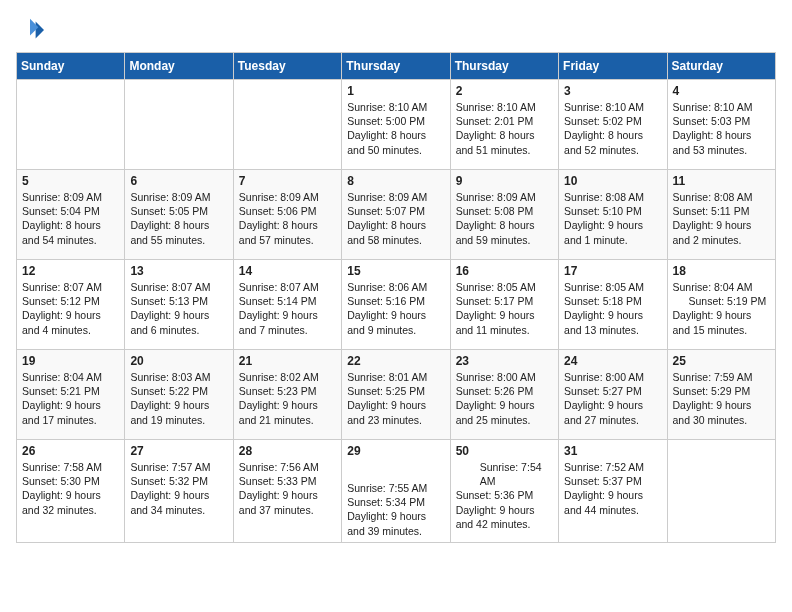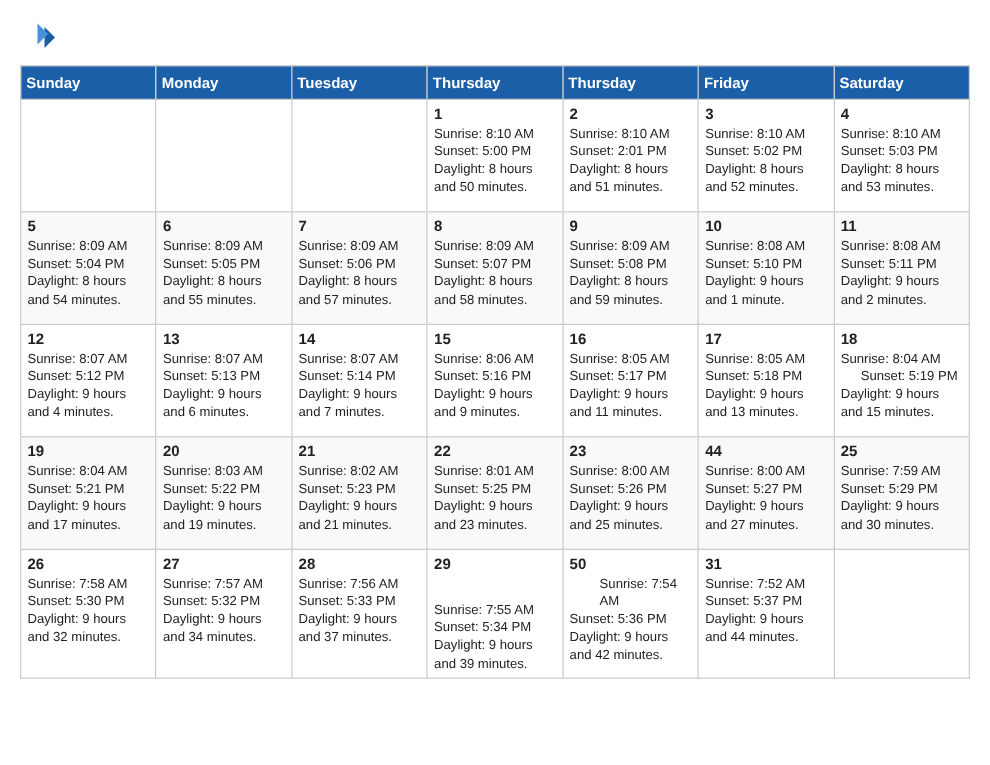--- a/index.html
+++ b/index.html
@@ -286,21 +286,21 @@
           <div style="line-height: 1.35;">and 23 minutes.</div>
         </td>
         <td>
           <span class="day-num">23</span>
           <div style="line-height: 1.35;">Sunrise: 8:00 AM</div>
           <div style="line-height: 1.35;">Sunset: 5:26 PM</div>
           <div style="line-height: 1.35;">Daylight: 9 hours</div>
           <div style="line-height: 1.35;">and 25 minutes.</div>
         </td>
         <td>
-          <span class="day-num">44</span>
+          <span class="day-num">24</span>
           <div style="line-height: 1.35;">Sunrise: 8:00 AM</div>
           <div style="line-height: 1.35;">Sunset: 5:27 PM</div>
           <div style="line-height: 1.35;">Daylight: 9 hours</div>
           <div style="line-height: 1.35;">and 27 minutes.</div>
         </td>
         <td>
           <span class="day-num">25</span>
           <div style="line-height: 1.35;">Sunrise: 7:59 AM</div>
           <div style="line-height: 1.35;">Sunset: 5:29 PM</div>
           <div style="line-height: 1.35;">Daylight: 9 hours</div>

